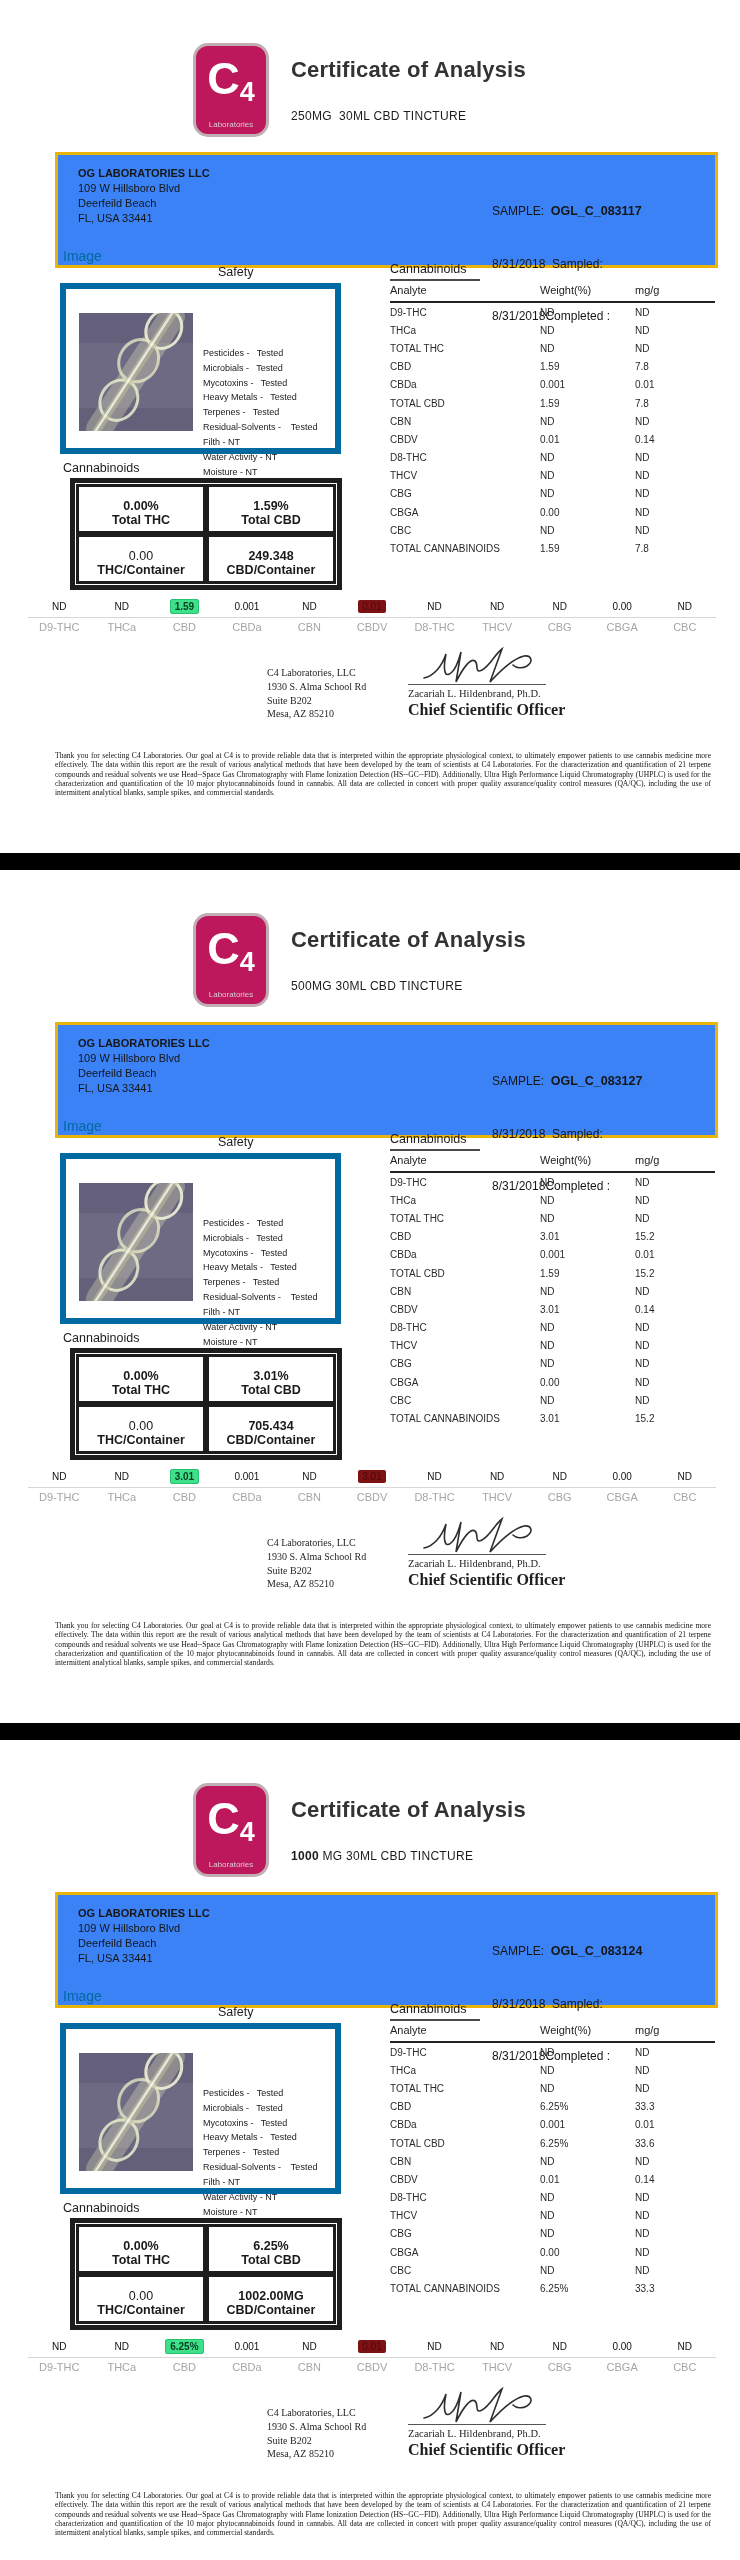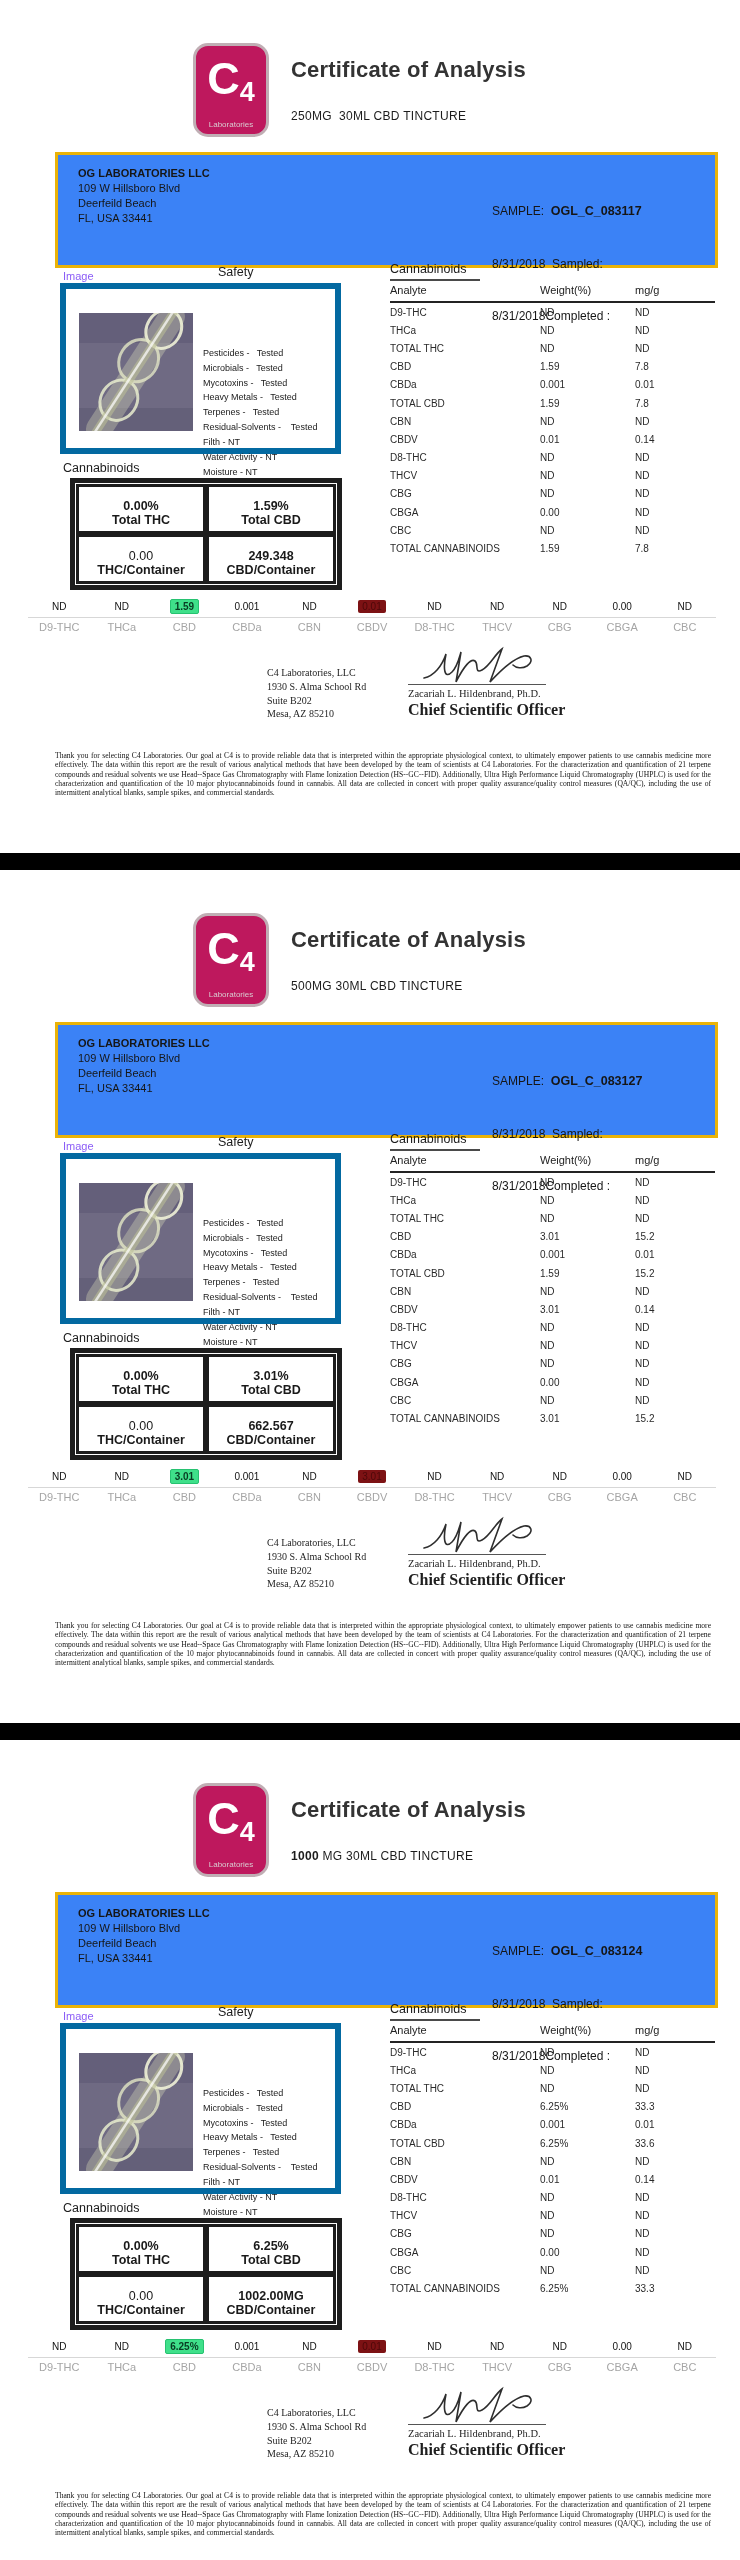--- a/index.html
+++ b/index.html
@@ -39,21 +39,21 @@
   
   .info-box { position:absolute; left:55px; top:152px; width:663px; height:116px;
     border:3px solid #eab308; background:#3b82f6; }
   .client { position:absolute; left:20px; top:11px; font-size:11px; line-height:15px; color:#161616; }
   .client-name { font-weight:bold; }
   .sample { position:absolute; left:434px; top:13px; font-size:12px; line-height:17.5px;
     color:#161616; white-space:pre; }
   .sample b { font-size:12.5px; }
 
   
-  .image-label { position:absolute; left:63px; top:270px; font-size:11px; color:#8b5cf6; }
+  .image-label { position:absolute; left:63px; top:248px; font-size:14px; color:#0369a1; }
   .safety-label { position:absolute; left:218px; top:265px; font-size:12.5px; color:#1c1c1c; }
   .safety-box { position:absolute; left:60px; top:283px; width:281px; height:171px;
     border:6px solid #0369a1; }
   .photo { position:absolute; left:13px; top:24px; width:114px; height:118px; overflow:hidden; }
   .photo svg { display:block; width:114px; height:118px; }
   .safety-list { position:absolute; left:137px; top:12px; font-size:9px; line-height:14.9px;
     color:#1a1a1a; white-space:pre; }
 
   
   .cann-heading { position:absolute; left:390px; top:262px; font-size:12.5px; color:#1c1c1c;
@@ -479,21 +479,21 @@
             </div>
           <div class="summary-box">
               <div class="v strong">3.01%</div>
               <div class="l">Total CBD</div>
             </div>
           <div class="summary-box">
               <div class="v">0.00</div>
               <div class="l">THC/Container</div>
             </div>
           <div class="summary-box">
-              <div class="v strong">662.567</div>
+              <div class="v strong">705.434</div>
               <div class="l">CBD/Container</div>
             </div>
         </div>
 
         <div class="strip">
           <div class="strip-values">
 
           <div class="cell">
               <span class="vbox">ND</span>
             </div>

